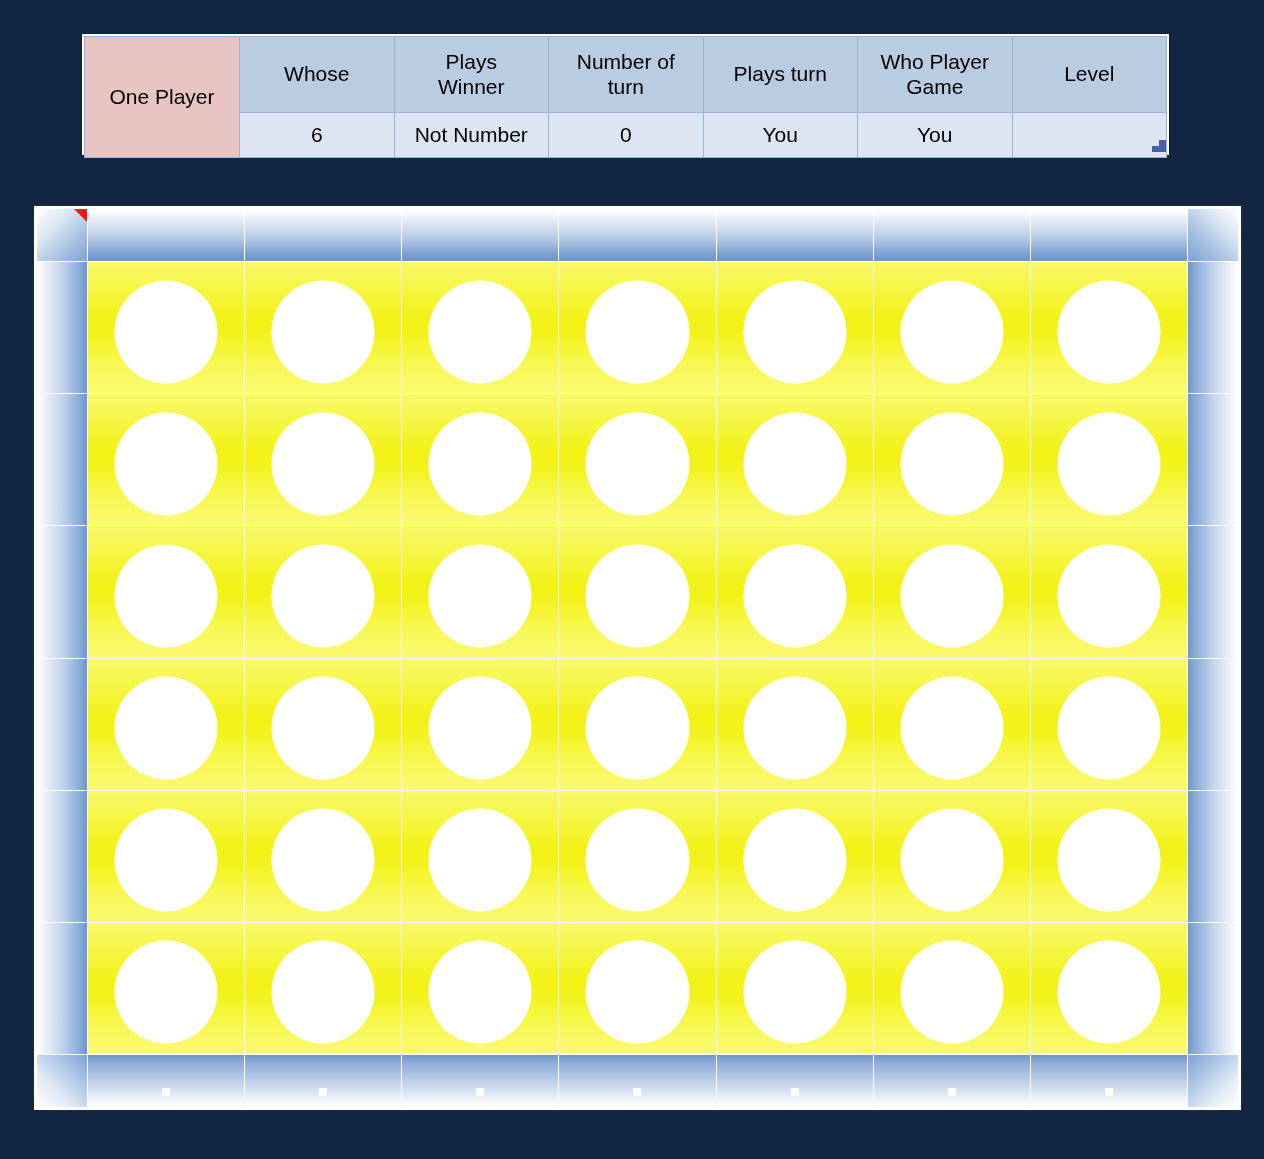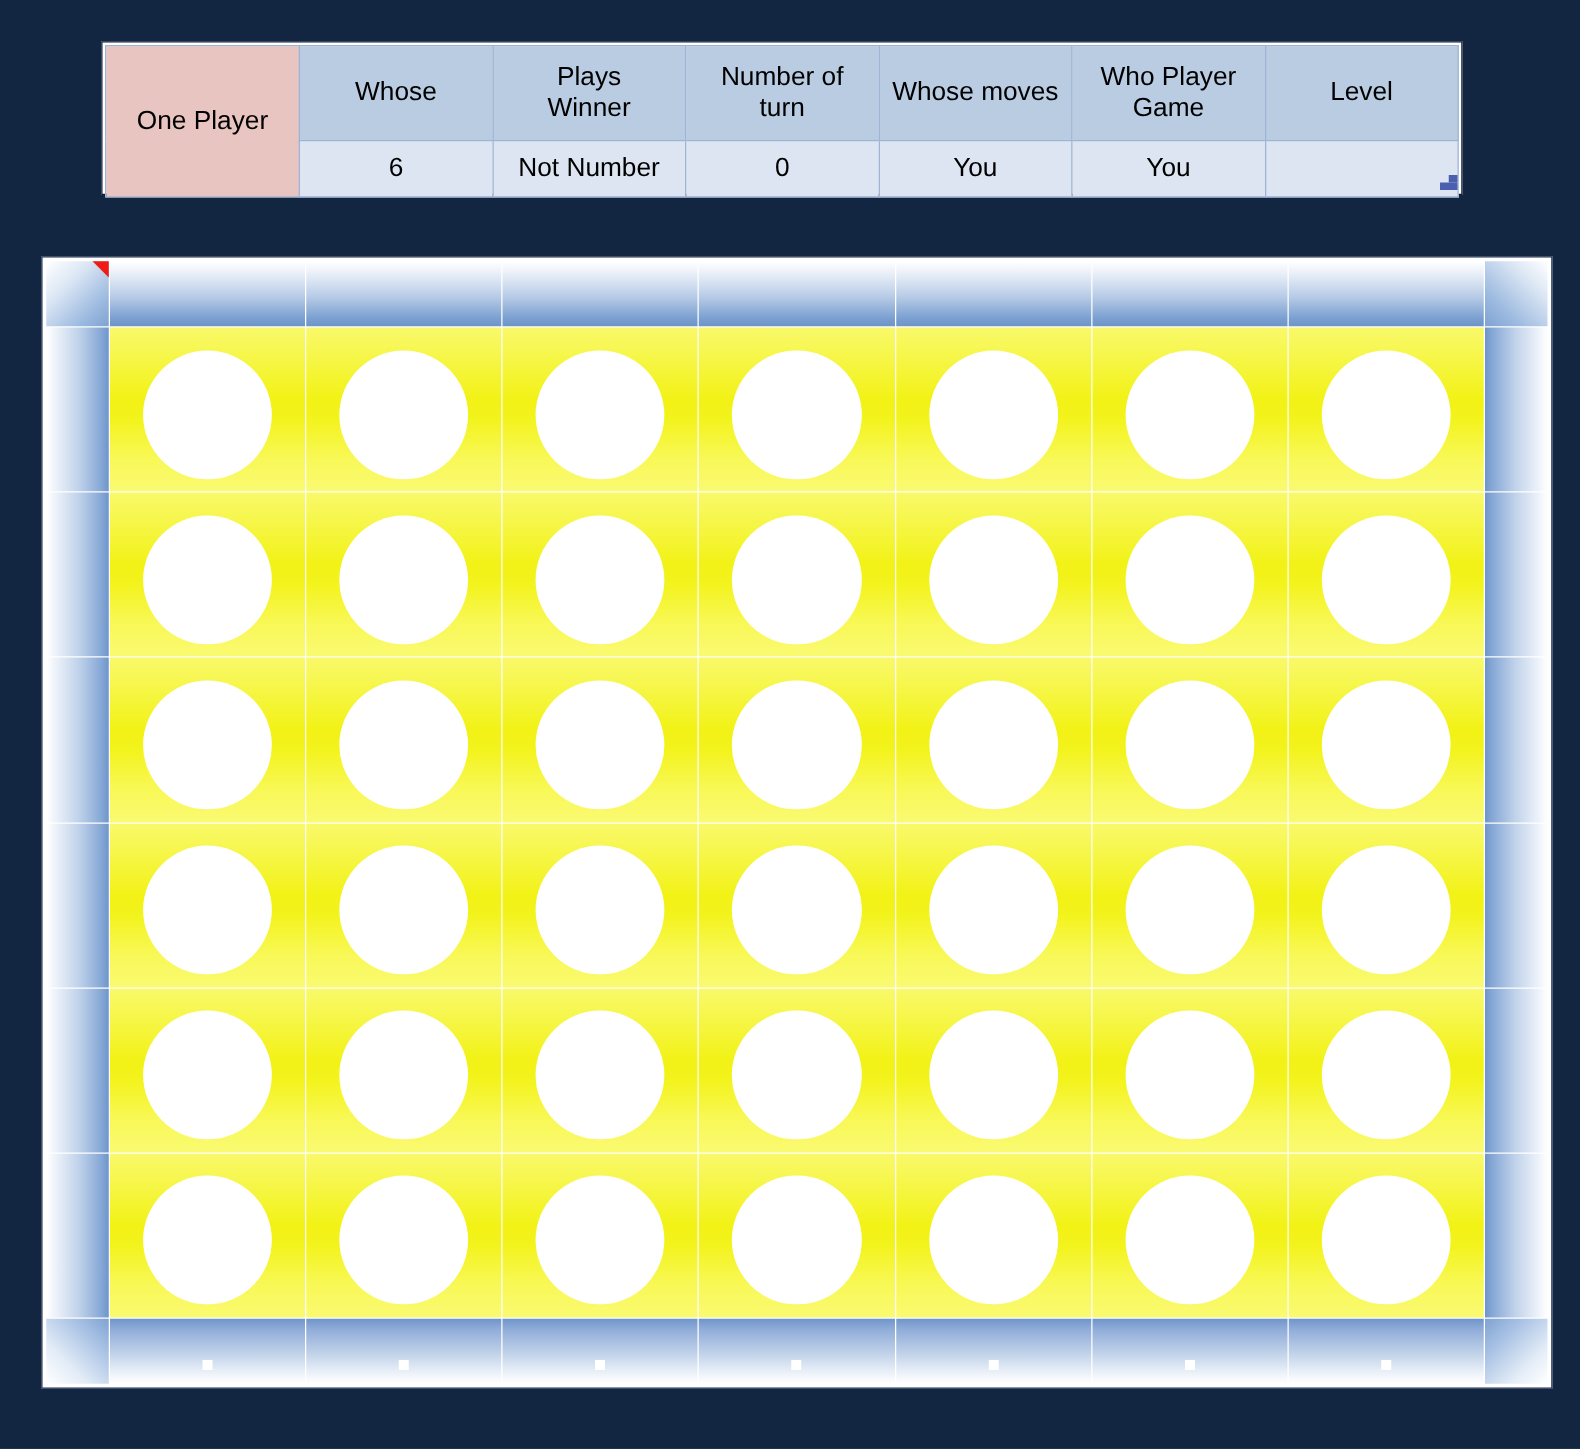--- a/index.html
+++ b/index.html
@@ -185,21 +185,21 @@
         </td>
         <td class="hdr-cell">
           <span>Plays</span><br>
           <span>Winner</span>
         </td>
         <td class="hdr-cell">
           <span>Number of</span><br>
           <span>turn</span>
         </td>
         <td class="hdr-cell">
-          <span>Whose moves</span>
+          <span>Plays turn</span>
         </td>
         <td class="hdr-cell">
           <span>Who Player</span><br>
           <span>Game</span>
         </td>
         <td class="hdr-cell">
           <span>Level</span>
         </td>
       </tr>
       <tr>

